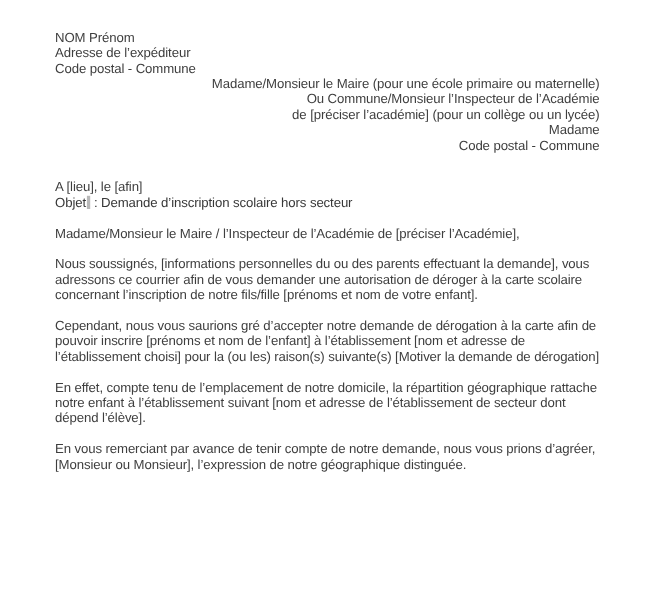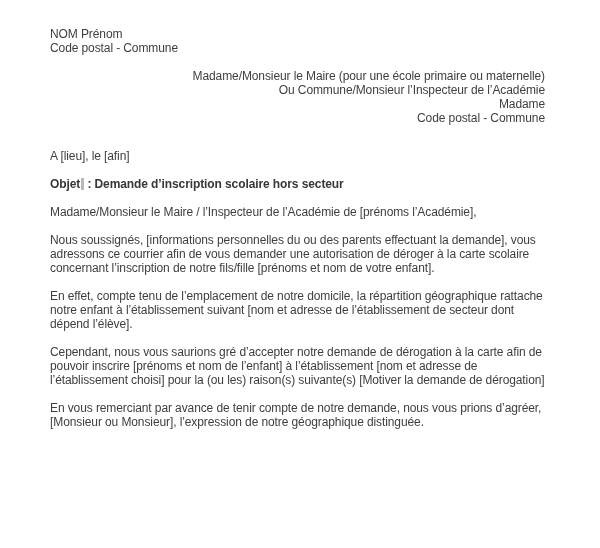--- a/index.html
+++ b/index.html
@@ -18,61 +18,63 @@
     color: #3e3e3e;
   }
   .page {
     box-sizing: border-box;
     width: 600px;
     height: 548px;
     padding: 27px 55px 0 50px;
     background: #ffffff;
   }
   .sender-block { text-align: left; }
-  .recipient-block { margin-top: 14px; text-align: right; }
+  .recipient-block { margin-top: 0; text-align: right; }
   .dateline { margin-top: 24px; }
-  .subject-line { margin-top: 14px; font-weight: 700; color: #373737; }
+  .subject-line { font-weight: 400; color: #373737; }
   .para { margin-top: 14px; }
   .signature-line { margin-top: 28px; }
   .caret {
     display: inline-block;
     width: 3px;
     height: 12px;
     background: #b8b8b8;
     vertical-align: -2px;
     margin-left: 1px;
   }
 </style>
 </head>
 <body>
 
 <div class="page">
 
   <div class="sender-block">
     <div>NOM Prénom</div>
+    <div>Adresse de l’expéditeur</div>
     <div>Code postal - Commune</div>
   </div>
 
   <div class="recipient-block">
     <div>Madame/Monsieur le Maire (pour une école primaire ou maternelle)</div>
     <div>Ou Commune/Monsieur l’Inspecteur de l’Académie</div>
+    <div>de [préciser l’académie] (pour un collège ou un lycée)</div>
     <div>Madame</div>
     <div>Code postal - Commune</div>
   </div>
 
   <div class="dateline">A [lieu], le [afin]</div>
 
   <div class="subject-line">
     <span>Objet</span><span class="caret"></span><span> : Demande d’inscription scolaire hors secteur</span>
   </div>
 
-  <div class="para">Madame/Monsieur le Maire / l’Inspecteur de l’Académie de [prénoms l’Académie],</div>
+  <div class="para">Madame/Monsieur le Maire / l’Inspecteur de l’Académie de [préciser l’Académie],</div>
 
   <div class="para">Nous soussignés, [informations personnelles du ou des parents effectuant la demande], vous adressons ce courrier afin de vous demander une autorisation de déroger à la carte scolaire concernant l’inscription de notre fils/fille [prénoms et nom de votre enfant].</div>
 
+  <div class="para">Cependant, nous vous saurions gré d’accepter notre demande de dérogation à la carte afin de pouvoir inscrire [prénoms et nom de l’enfant] à l’établissement [nom et adresse de l’établissement choisi] pour la (ou les) raison(s) suivante(s) [Motiver la demande de dérogation]</div>
+
   <div class="para">En effet, compte tenu de l’emplacement de notre domicile, la répartition géographique rattache notre enfant à l’établissement suivant [nom et adresse de l’établissement de secteur dont dépend l’élève].</div>
-
-  <div class="para">Cependant, nous vous saurions gré d’accepter notre demande de dérogation à la carte afin de pouvoir inscrire [prénoms et nom de l’enfant] à l’établissement [nom et adresse de l’établissement choisi] pour la (ou les) raison(s) suivante(s) [Motiver la demande de dérogation]</div>
 
   <div class="para">En vous remerciant par avance de tenir compte de notre demande, nous vous prions d’agréer, [Monsieur ou Monsieur], l’expression de notre géographique distinguée.</div>
 
 
 </div>
 
 </body></html>

